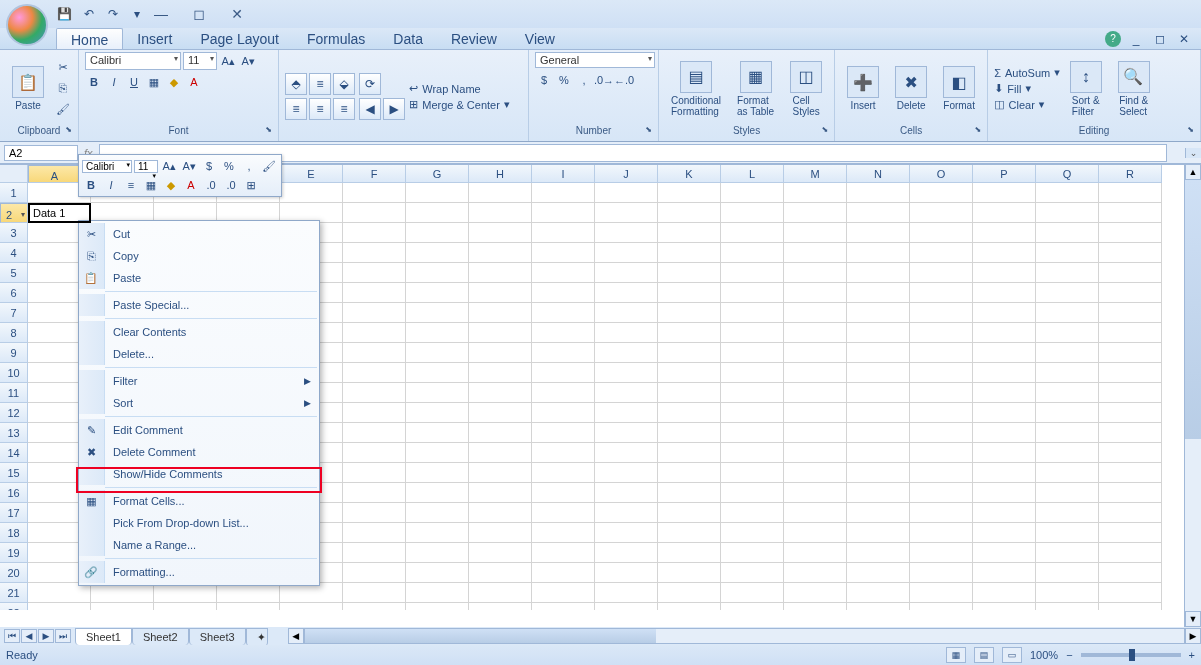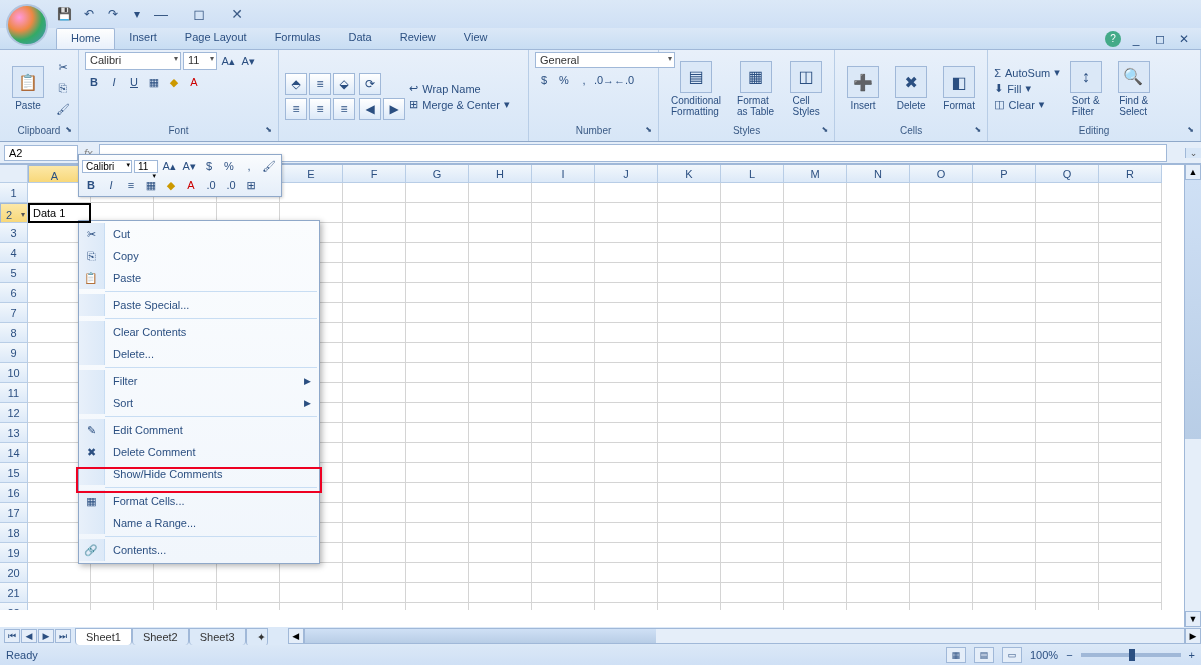--- a/index.html
+++ b/index.html
@@ -9,21 +9,21 @@
 .titlebar { height: 28px; background: linear-gradient(#dbe8f7, #cfe0f5); display: flex; align-items: center; padding-right: 4px; }
 .office-btn { width: 42px; height: 42px; background: radial-gradient(circle at 30% 30%,#f9d,#e84 35%,#3a6 60%,#49a 90%); border-radius: 50%; border: 2px solid #b0c4de; margin-left: 6px; margin-top: 4px; position: absolute; z-index: 5; }
 .qat { margin-left: 56px; display: flex; gap: 6px; align-items: center; }
 .qat-btn { width: 18px; height: 18px; display: flex; align-items: center; justify-content: center; color: #2b4f81; font-size: 12px; }
 .title-text { flex: 1; text-align: center; color: #2b4f81; font-size: 12px; }
 .win-controls { display: flex; gap: 8px; }
 .win-btn { width: 30px; height: 20px; display: flex; align-items: center; justify-content: center; color: #3a5a85; font-size: 14px; }
 
 
 .tabs { height: 22px; background: linear-gradient(#dbe8f7,#c8ddf3); display: flex; padding-left: 56px; border-bottom: 1px solid #a0b8d8; }
-.tab { padding: 3px 14px; font-size: 11px; color: #2b4f81; }
+.tab { padding: 3px 14px; font-size: 14px; color: #2b4f81; }
 .tab.active { background: linear-gradient(#fefefe,#e8f0fb); border: 1px solid #a0b8d8; border-bottom: none; border-radius: 2px 2px 0 0; }
 .tabs-right { margin-left: auto; display: flex; gap: 6px; padding-right: 8px; align-items: center; }
 .help-icon { width: 16px; height: 16px; background: #4a8; border-radius: 50%; color: #fff; font-size: 10px; display: flex; align-items: center; justify-content: center; }
 
 
 .ribbon { height: 92px; background: linear-gradient(#e8f0fa,#d7e6f7); display: flex; border-bottom: 1px solid #8fa8c9; }
 .group { border-right: 1px solid #b8cde6; display: flex; flex-direction: column; padding: 2px 6px 0; }
 .group-body { flex: 1; display: flex; align-items: center; gap: 4px; }
 .group-label { height: 16px; font-size: 10px; color: #3a5a85; text-align: center; position: relative; }
 .group-label::after { content: "⬊"; position: absolute; right: 0; font-size: 8px; color: #3a5a85; }
@@ -197,21 +197,21 @@
             <span>⊞</span>
             <span>Merge &amp; Center</span>
             <span>▾</span>
           </div>
       </div>
     </div>
   </div>
 
   <div class="group" style="width:130px">
     <div class="group-body stack" style="align-items:flex-start">
-      <div class="sel" style="width:140px">General</div>
+      <div class="sel" style="width:120px">General</div>
       <div class="btn-row">
         <div class="icon-sm">$</div>
         <div class="icon-sm">%</div>
         <div class="icon-sm">,</div>
         <div class="icon-sm">.0→</div>
         <div class="icon-sm">←.0</div>
       </div>
     </div>
     <div class="group-label">Number</div>
   </div>
@@ -817,26 +817,30 @@
       <div class="ctx-icon-col"></div>
       <span>Show/Hide Comments</span>
     </div>
   <div class="ctx-sep"></div>
   <div class="ctx-item">
       <div class="ctx-icon-col">▦</div>
       <span>Format Cells...</span>
     </div>
   <div class="ctx-item">
       <div class="ctx-icon-col"></div>
+      <span>Pick From Drop-down List...</span>
+    </div>
+  <div class="ctx-item">
+      <div class="ctx-icon-col"></div>
       <span>Name a Range...</span>
     </div>
   <div class="ctx-sep"></div>
   <div class="ctx-item">
       <div class="ctx-icon-col">🔗</div>
-      <span>Contents...</span>
+      <span>Formatting...</span>
     </div>
 </div>
 <div class="ctx-hl"></div>
 
 <div class="vscroll">
   <div class="vscroll-btn">▲</div>
   <div class="vscroll-track">
       <div class="vscroll-thumb"></div>
     </div>
   <div class="vscroll-btn">▼</div>

